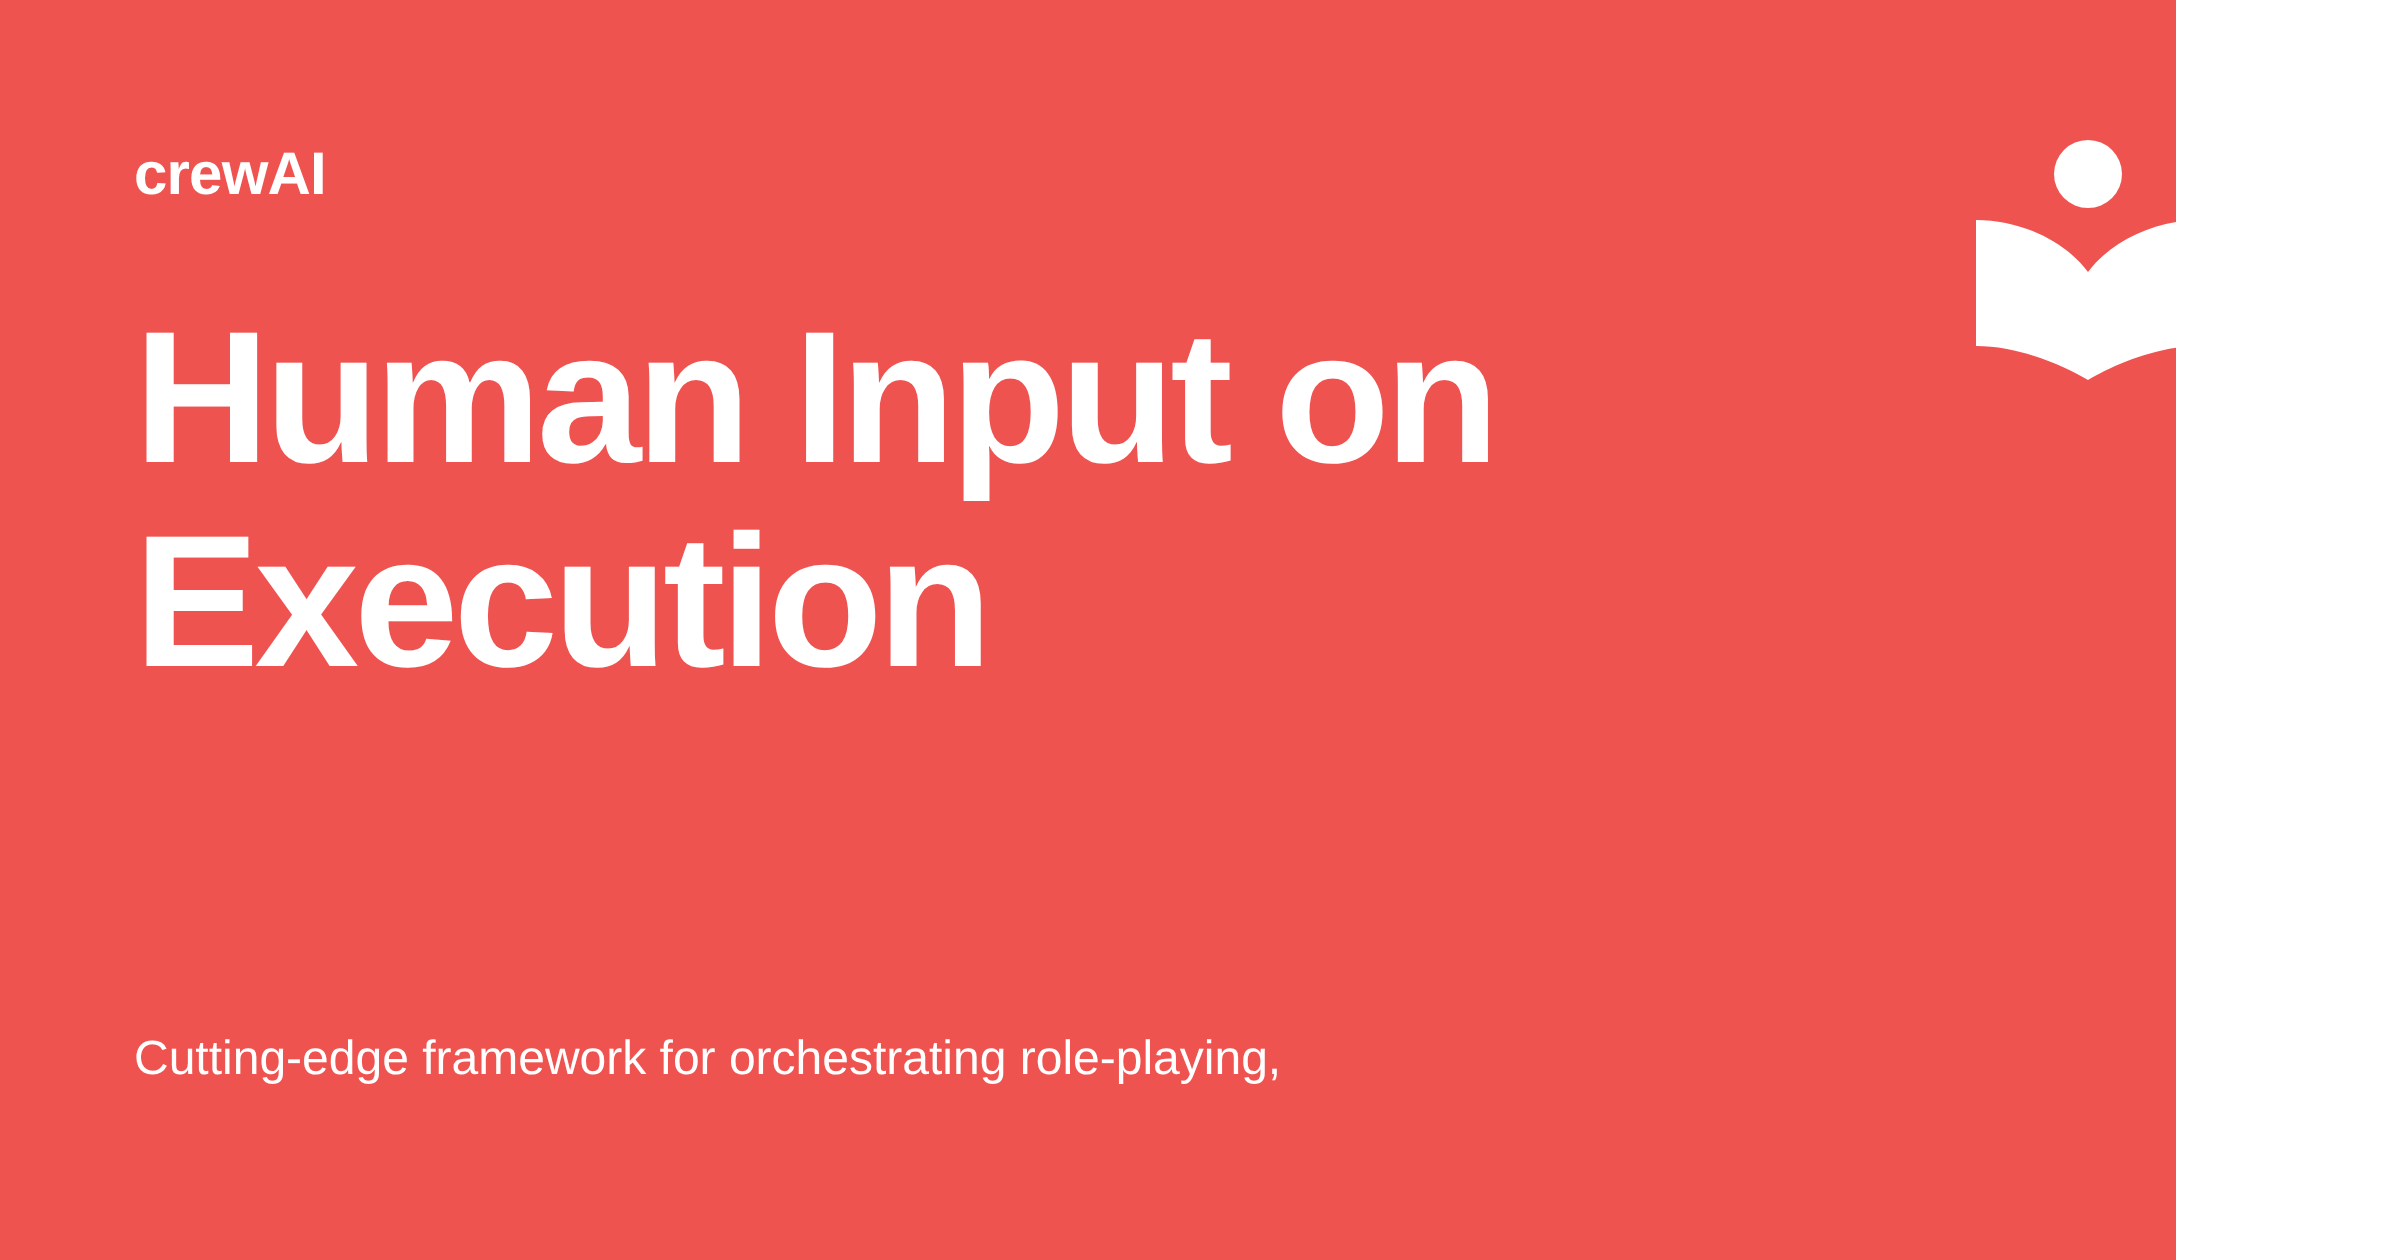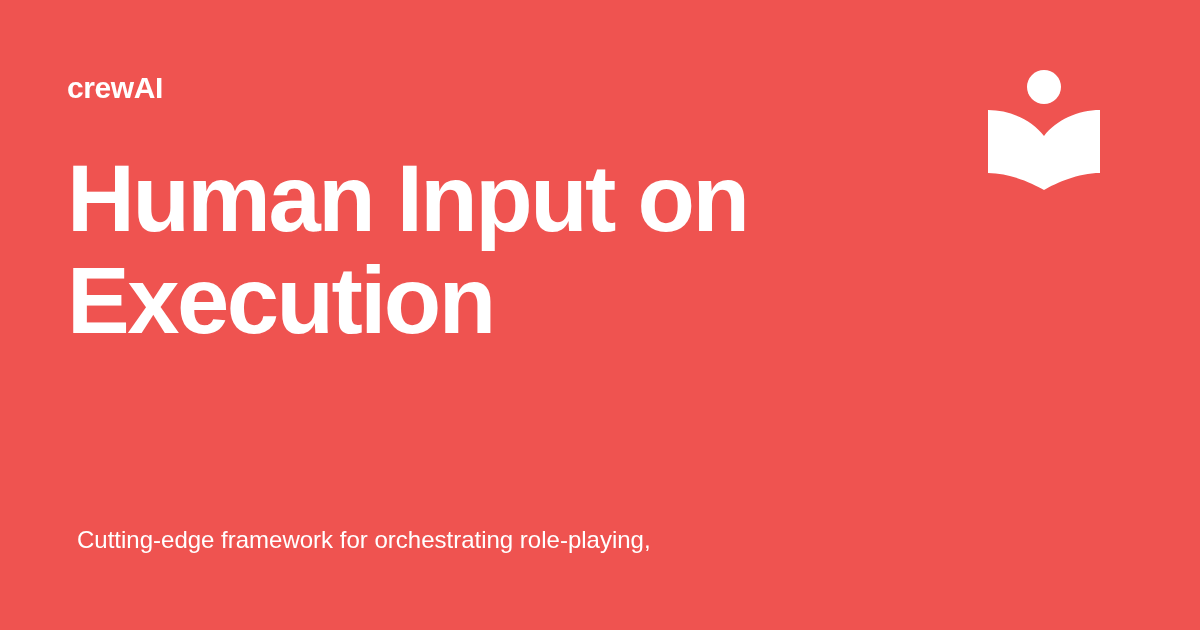--- a/index.html
+++ b/index.html
@@ -10,21 +10,21 @@
   body {
     width: 1200px;
     height: 630px;
     overflow: hidden;
     font-family: "Liberation Sans", sans-serif;
     -webkit-font-smoothing: antialiased;
   }
 
   .og-card {
     position: relative;
-    width: 1200px;
+    width: 1088px;
     height: 630px;
     background: #EF5350;
     box-sizing: border-box;
     overflow: hidden;
   }
 
   
   .brand-wordmark {
     position: absolute;
     left: 67px;
@@ -66,21 +66,21 @@
     color: #FFFFFF;
     word-wrap: break-word;
   }
 
   
   .description {
     position: absolute;
     left: 67px;
     top: 512px;
     width: 860px;
-    margin: 10px;
+    margin: 0;
     font-size: 24px;
     font-weight: 400;
     line-height: 35px;
     letter-spacing: 0px;
     color: #FFFFFF;
   }
 
   .description-line {
     display: block;
     white-space: nowrap;

